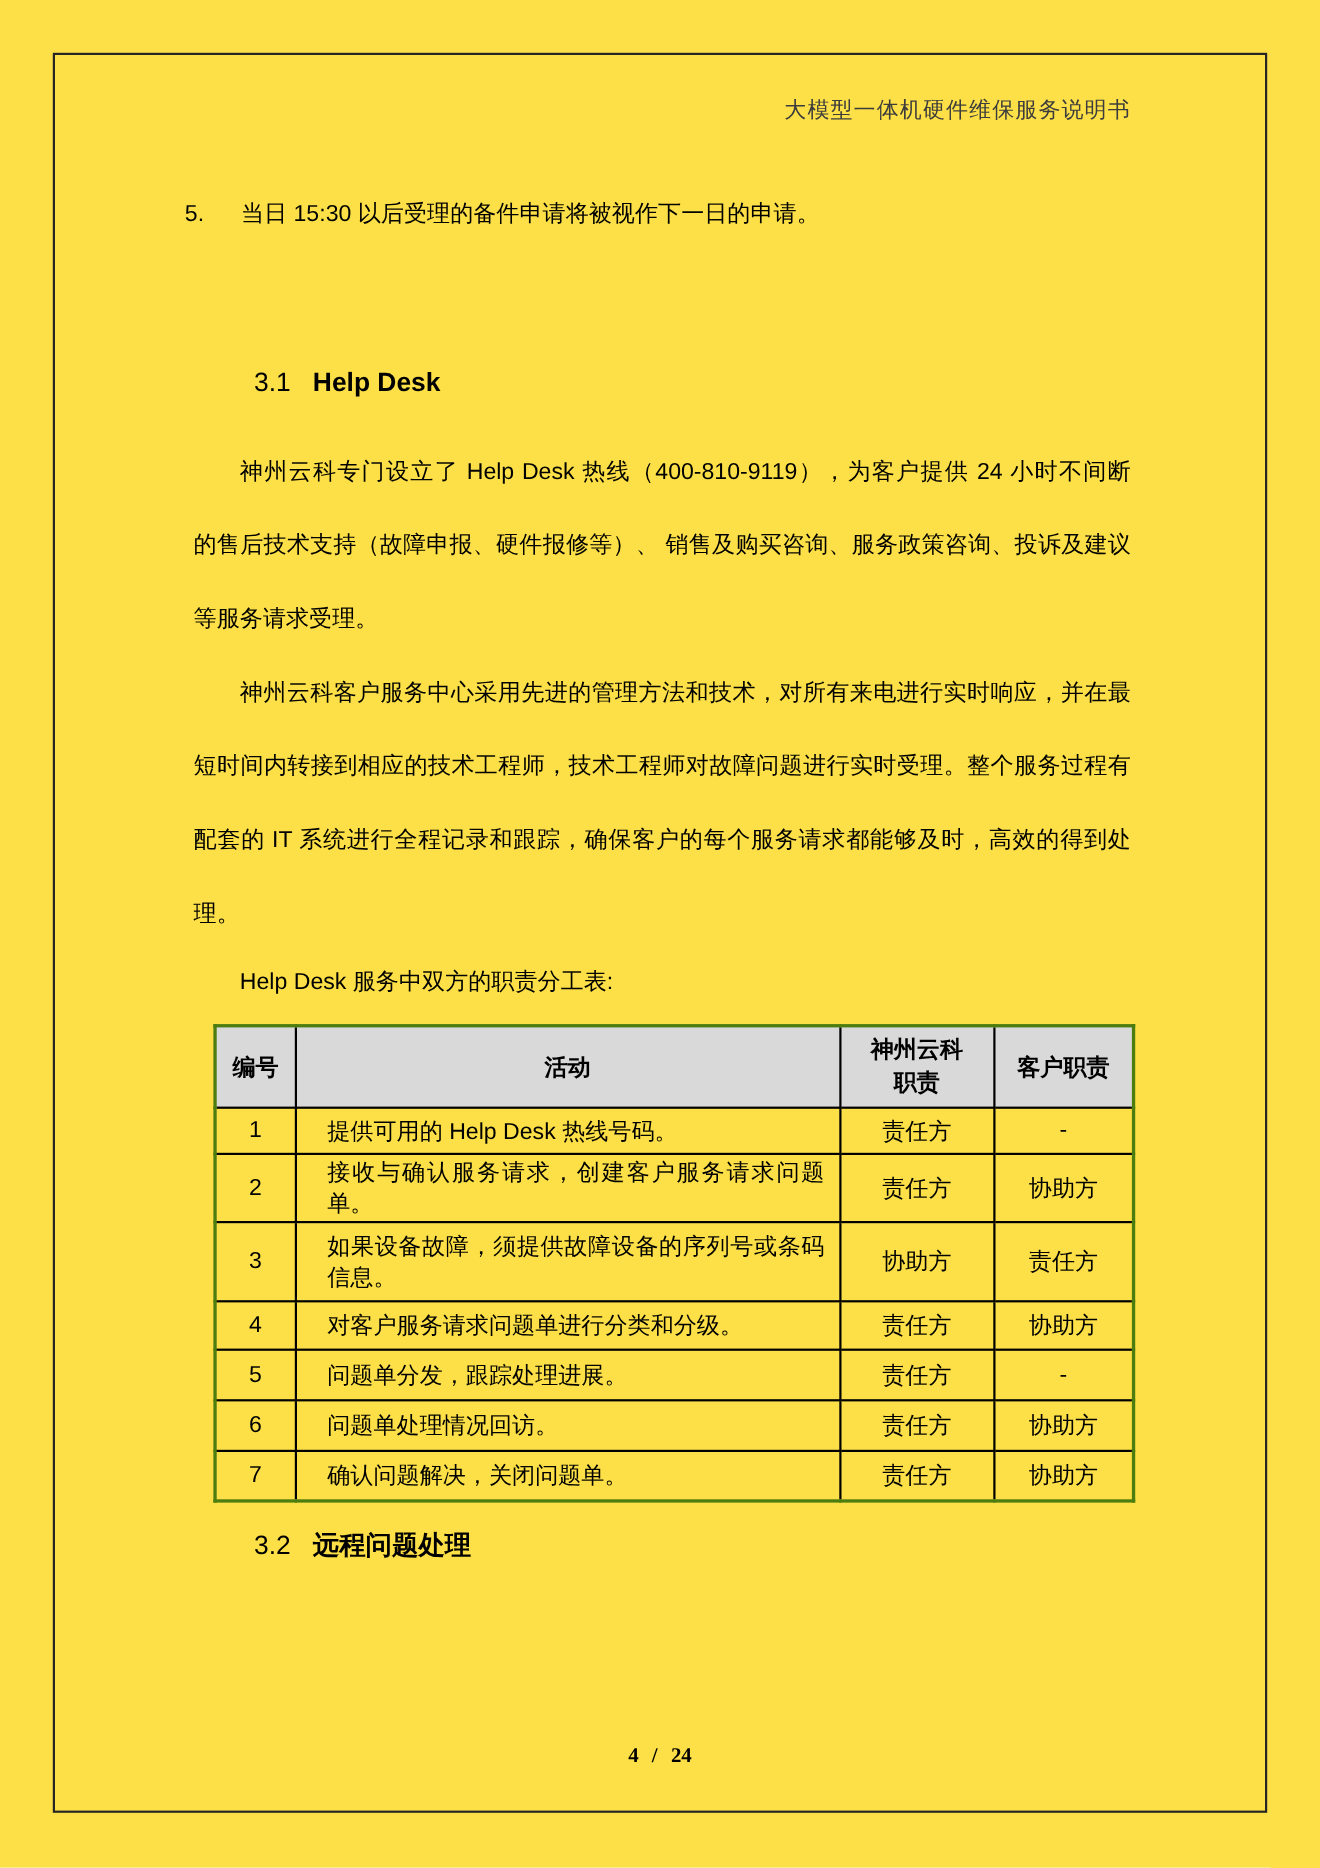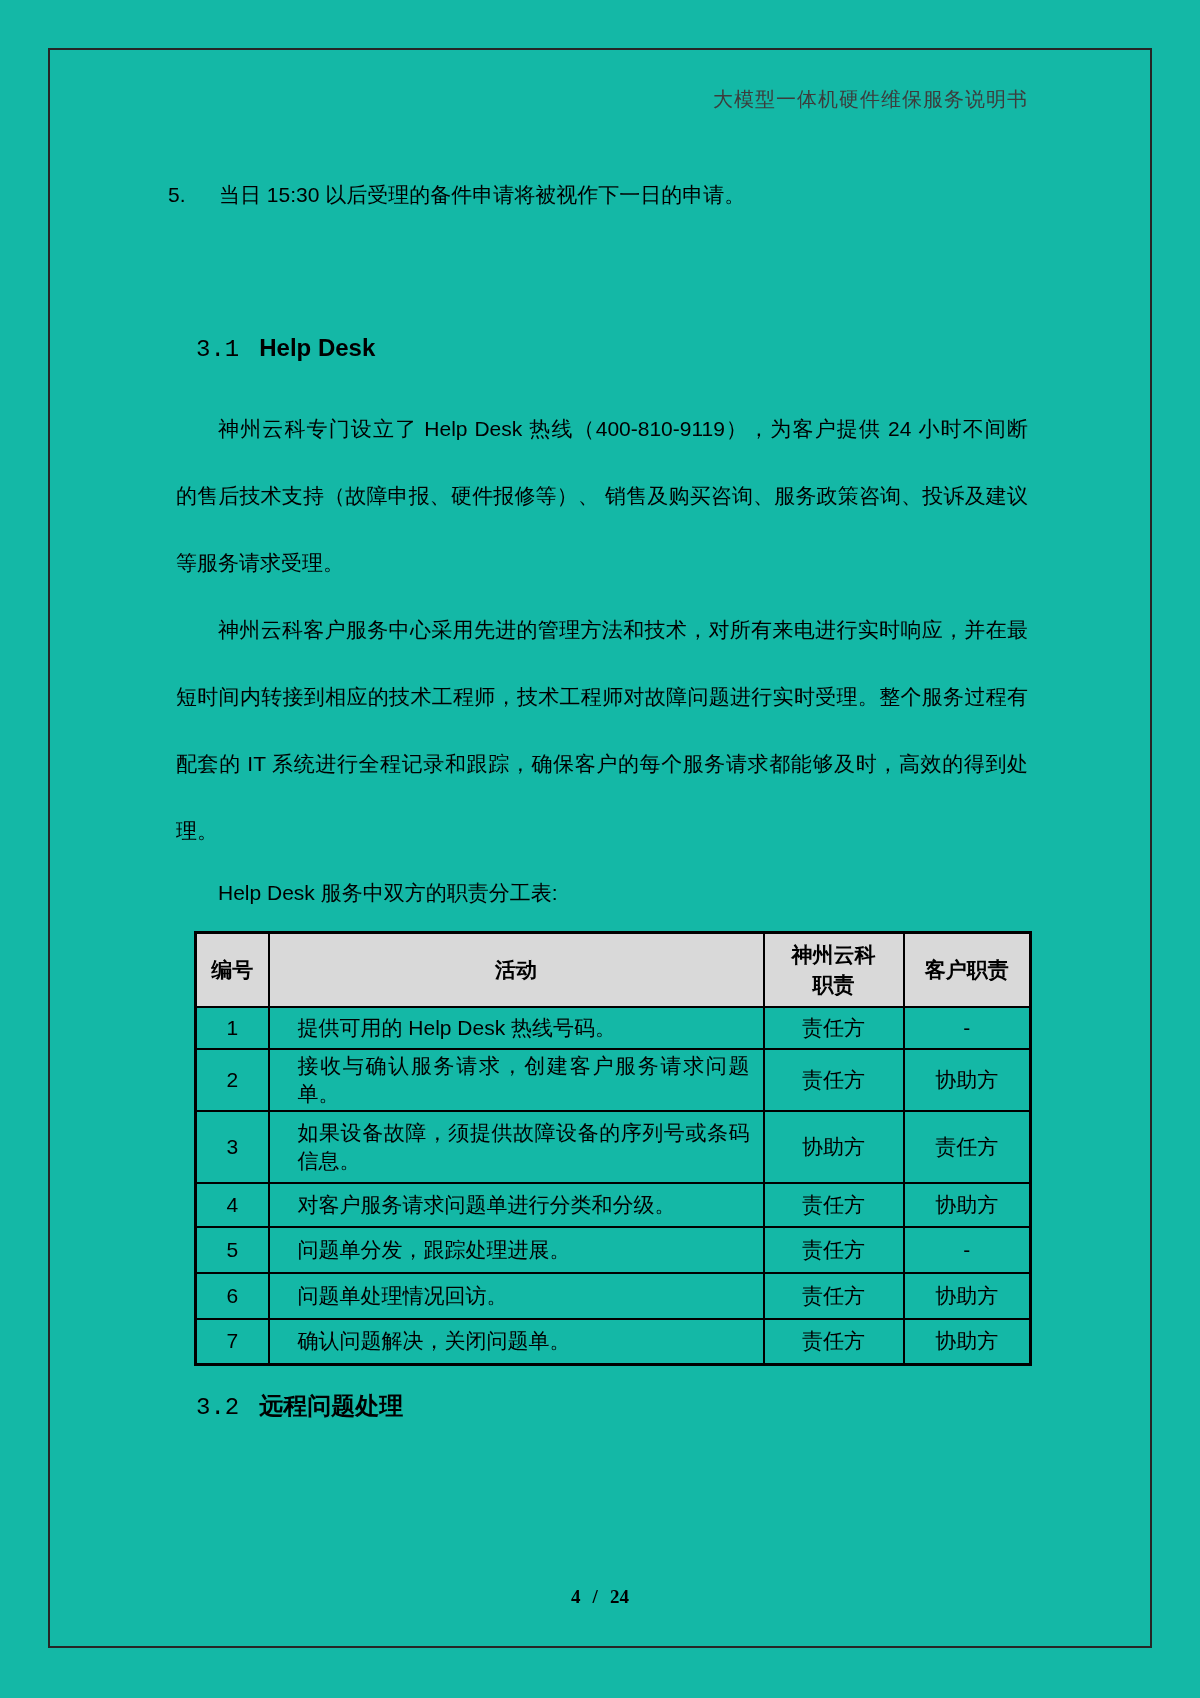--- a/index.html
+++ b/index.html
@@ -1,17 +1,17 @@
 <!DOCTYPE html>
 <html><head>
 <meta charset="utf-8">
 <style>
   html,body{margin:0;padding:0;background:#ffffff;}
   #page{
-    position:relative;width:1200px;height:1698px;background:#14b8a6;overflow:hidden;
+    position:relative;width:1200px;height:1698px;background:#fde047;overflow:hidden;
     font-family:"Liberation Sans","DejaVu Sans",sans-serif;color:#000000;
   }
   .serif{font-family:"Liberation Serif","DejaVu Serif",serif;}
   #border-frame{
     position:absolute;left:48px;top:48px;width:1100px;height:1596px;
     border:2px solid #262626;
   }
   
   #doc-header{
     position:absolute;top:86px;left:176px;width:852px;height:26px;
@@ -23,36 +23,36 @@
   .li{position:absolute;left:168px;width:880px;height:28px;font-size:21px;line-height:28px;}
   #li-4{top:143px;}
   #li-5{top:181px;}
   .li-num{display:inline-block;width:51px;}
   
   #sec3{position:absolute;left:184px;top:249px;font-size:30px;font-weight:bold;line-height:38px;}
   #sec3 .h-num{font-family:"Liberation Serif","DejaVu Serif",serif;margin-right:16px;font-weight:bold;}
   .subsec{position:absolute;font-size:24px;line-height:30px;}
   #sec31{left:196px;top:333px;}
   #sec32{left:196px;top:1391px;}
-  .subsec .h-num{font-family:Liberation Mono, monospace;font-weight:normal;margin-right:20px;}
+  .subsec .h-num{font-family:Liberation Sans, sans-serif;font-weight:normal;margin-right:20px;margin-left:35px;}
   .subsec .h-title{font-weight:bold;}
   
   #body-flow{position:absolute;left:176px;top:395px;width:852px;}
   .pline{font-size:21px;line-height:67px;white-space:nowrap;}
   .jline{white-space:normal;text-align:justify;text-align-last:justify;}
   .indent{text-indent:42px;}
   #table-intro{
     position:absolute;left:176px;top:859px;width:852px;
     font-size:21px;line-height:67px;text-indent:42px;
   }
   
   #resp-table{
     position:absolute;left:194px;top:931px;width:835px;
     border-collapse:collapse;table-layout:fixed;
-    border:3px solid #000000;
+    border:3px solid #4d7c0f;
     font-size:21px;
   }
   #resp-table td,#resp-table th{
     border:2px solid #000000;text-align:center;vertical-align:middle;
     padding:2px 6px;font-weight:normal;
   }
   #resp-table thead th{background:#d9d9d9;font-weight:bold;}
   #resp-table thead tr{height:74px;}
   #resp-table td.act{text-align:left;padding-left:28px;padding-right:13px;text-align:justify;}
   #resp-table tbody tr:nth-child(1){height:42px;}

